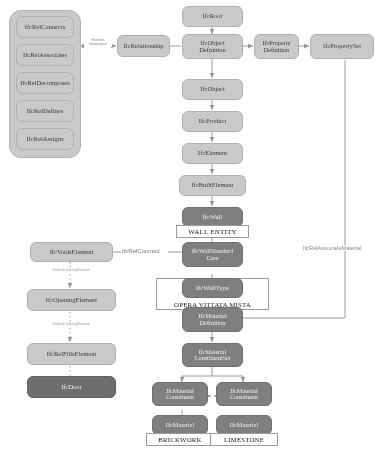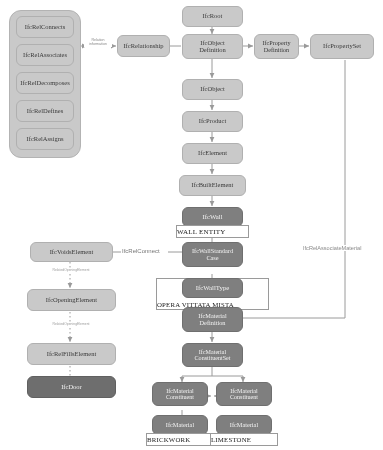--- a/index.html
+++ b/index.html
@@ -29,21 +29,21 @@
   .node span{display:block;padding:0 2px;}
 
   .groupbox{
     position:absolute;box-sizing:border-box;
     background:#c9c9c9;border:1px solid #b3b3b3;border-radius:12px;
   }
 
   .caption{
     position:absolute;box-sizing:border-box;
     background:#ffffff;border:1px solid #9a9a9a;
-    display:flex;align-items:center;
+    display:flex;align-items:center;justify-content:center;
     font-family:"Liberation Serif", serif;
     color:#1a1a1a;letter-spacing:0.2px;white-space:nowrap;
   }
   .edge-label{
     position:absolute;color:#8a8a8a;
     font-family:"Liberation Sans", sans-serif;
     text-align:center;line-height:1.1;white-space:nowrap;
     background:#ffffff;padding:0 1px;
   }
   .edge-label.mini{color:#9d9d9d;}

